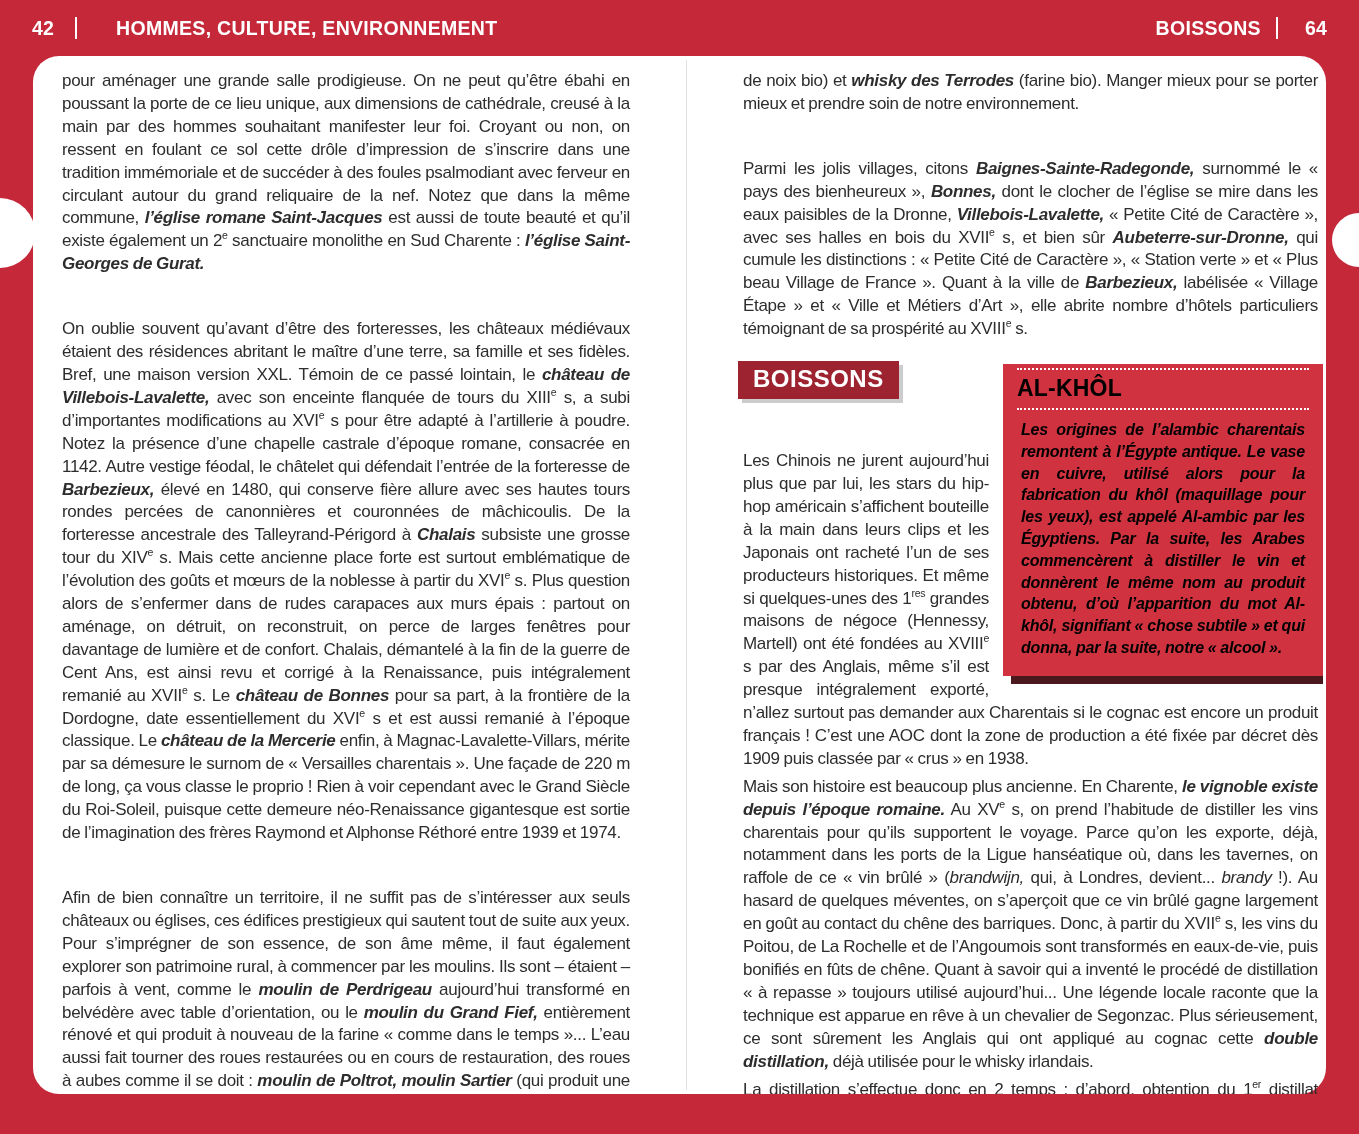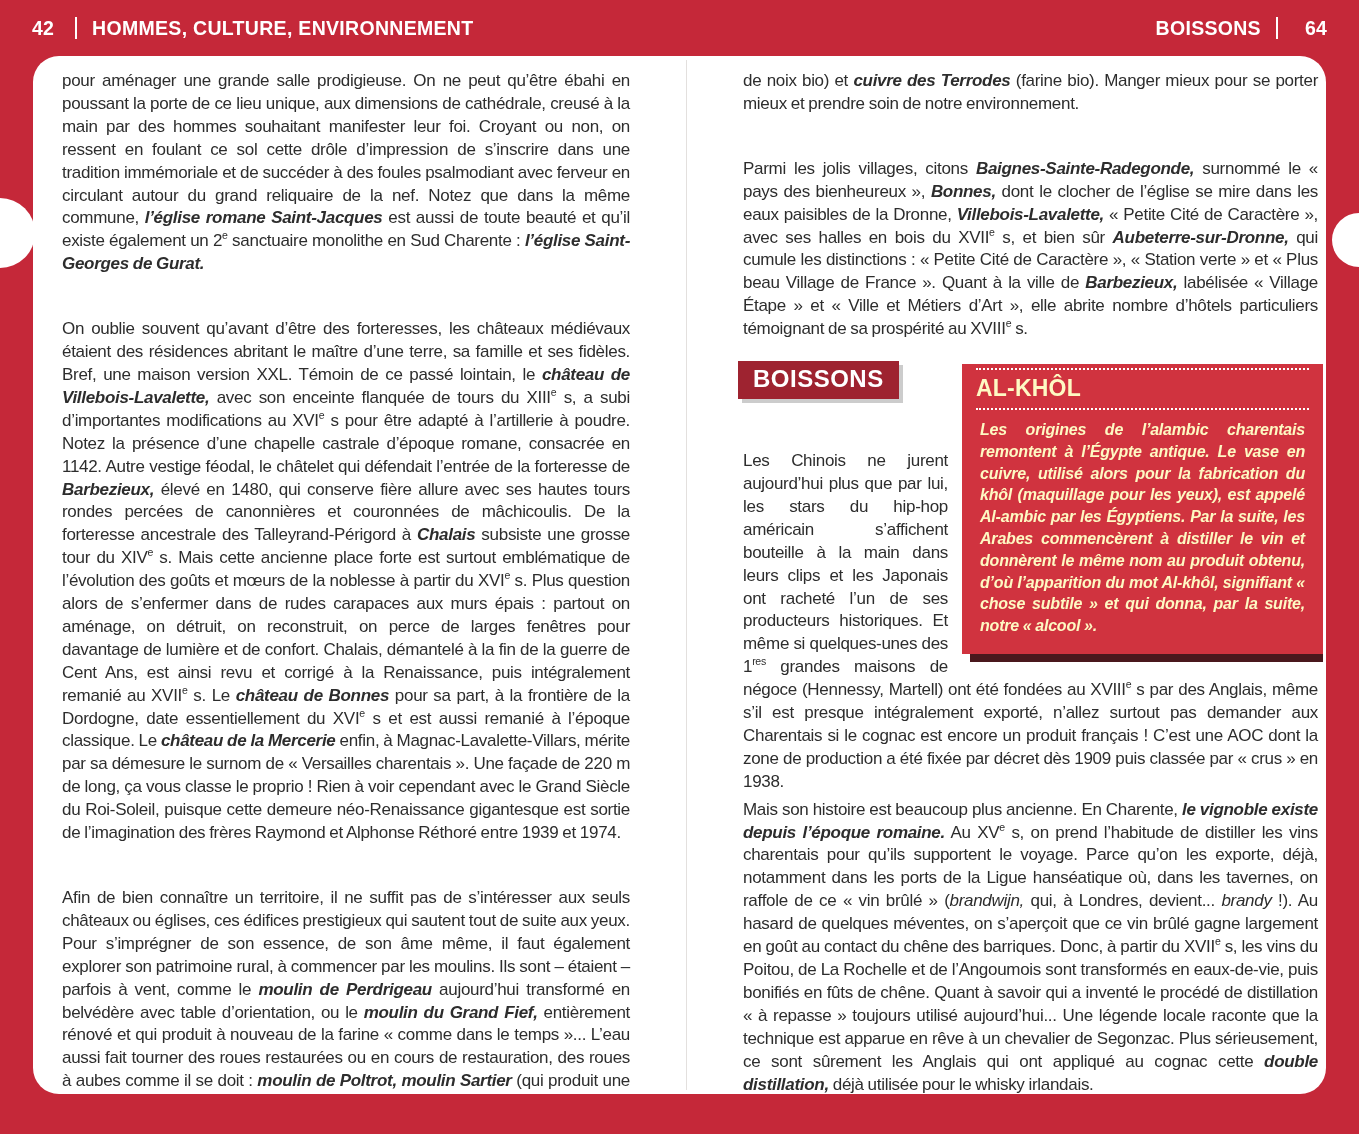--- a/index.html
+++ b/index.html
@@ -24,21 +24,21 @@
   .topbar{
     position:absolute;top:0;left:0;right:0;height:56px;
     display:flex;align-items:center;justify-content:space-between;
     padding:0 32px;box-sizing:border-box;color:#fff;
   }
   .hgroup{display:flex;align-items:center;}
   .hnum{font-weight:bold;font-size:19.5px;letter-spacing:0.2px;}
   .hdiv{width:2px;height:22px;background:#fff;}
   .hgroup.left .hdiv{margin:0 15px 0 21px;}
   .hgroup.right .hdiv{margin:0 27px 0 15px;}
-  .htitle{font-weight:bold;font-size:19.5px;letter-spacing:0.3px;}
+  .htitle{font-weight:bold;font-size:19.5px;letter-spacing:0.3px;margin-left:24px;}
   .bottombar{position:absolute;left:0;right:0;bottom:0;height:40px;}
 
   
   .cols{
     position:absolute;left:33px;right:33px;top:56px;bottom:40px;
     padding:9px 0 0 24px;box-sizing:border-box;
     display:flex;overflow:hidden;
   }
   .col-left{width:578px;flex:none;overflow:hidden;}
   .col-right{width:585px;flex:none;margin-left:103px;overflow:hidden;}
@@ -54,22 +54,22 @@
   h2.red-heading{
     margin:11px 0 5px;color:#ffffff;font-size:22.5px;font-weight:bold;letter-spacing:-0.2px;
   }
   .banner{
     display:inline-block;background:#9e2330;color:#fff;font-weight:bold;
     font-size:24px;letter-spacing:0.5px;padding:4px 15px 6px;
     box-shadow:4px 4px 0 #cccccc;margin:15px 0 9px;
   }
   
   .khol-box{
-    float:right;width:361px;margin:18px 0 12px 14px;
-    background:#d0333f;color:#fef9c3;box-shadow:8px 8px 0 #4a181d;
+    float:right;width:320px;margin:18px 0 12px 14px;
+    background:#d0333f;color:#000000;box-shadow:8px 8px 0 #4a181d;
     padding:4px 14px 13px;box-sizing:border-box;
   }
   .khol-title{
     font-weight:bold;font-size:23px;letter-spacing:0.2px;
     border-top:2px dotted #fff;border-bottom:2px dotted #fff;
     padding:5px 0 6px;margin:0 0 9px;
   }
   .khol-body{
     margin:4px;font-size:16px;line-height:21.8px;text-align:justify;
     letter-spacing:-0.2px;word-spacing:-0.5px;
@@ -105,21 +105,21 @@
       <p class="body">pour aménager une grande salle prodigieuse. On ne peut qu’être ébahi en poussant la porte de ce lieu unique, aux dimensions de cathédrale, creusé à la main par des hommes souhaitant manifester leur foi. Croyant ou non, on ressent en foulant ce sol cette drôle d’impression de s’inscrire dans une tradition immémoriale et de succéder à des foules psalmodiant avec ferveur en circulant autour du grand reliquaire de la nef. Notez que dans la même commune, <span class="st-bi">l’église romane Saint-Jacques</span> est aussi de toute beauté et qu’il existe également un 2<sup>e</sup> sanctuaire monolithe en Sud Charente : <span class="st-bi">l’église Saint-Georges de Gurat.</span></p>
 
       <h2 class="red-heading">Demeures seigneuriales</h2>
       <p class="body">On oublie souvent qu’avant d’être des forteresses, les châteaux médiévaux étaient des résidences abritant le maître d’une terre, sa famille et ses fidèles. Bref, une maison version XXL. Témoin de ce passé lointain, le <span class="st-bi">château de Villebois-Lavalette,</span> avec son enceinte flanquée de tours du XIII<sup>e</sup> s, a subi d’importantes modifications au XVI<sup>e</sup> s pour être adapté à l’artillerie à poudre. Notez la présence d’une chapelle castrale d’époque romane, consacrée en 1142. Autre vestige féodal, le châtelet qui défendait l’entrée de la forteresse de <span class="st-bi">Barbezieux,</span> élevé en 1480, qui conserve fière allure avec ses hautes tours rondes percées de canonnières et couronnées de mâchicoulis. De la forteresse ancestrale des Talleyrand-Périgord à <span class="st-bi">Chalais</span> subsiste une grosse tour du XIV<sup>e</sup> s. Mais cette ancienne place forte est surtout emblématique de l’évolution des goûts et mœurs de la noblesse à partir du XVI<sup>e</sup> s. Plus question alors de s’enfermer dans de rudes carapaces aux murs épais : partout on aménage, on détruit, on reconstruit, on perce de larges fenêtres pour davantage de lumière et de confort. Chalais, démantelé à la fin de la guerre de Cent Ans, est ainsi revu et corrigé à la Renaissance, puis intégralement remanié au XVII<sup>e</sup> s. Le <span class="st-bi">château de Bonnes</span> pour sa part, à la frontière de la Dordogne, date essentiellement du XVI<sup>e</sup> s et est aussi remanié à l’époque classique. Le <span class="st-bi">château de la Mercerie</span> enfin, à Magnac-Lavalette-Villars, mérite par sa démesure le surnom de « Versailles charentais ». Une façade de 220 m de long, ça vous classe le proprio ! Rien à voir cependant avec le Grand Siècle du Roi-Soleil, puisque cette demeure néo-Renaissance gigantesque est sortie de l’imagination des frères Raymond et Alphonse Réthoré entre 1939 et 1974.</p>
 
       <h2 class="red-heading">Le réveil des antique</h2>
       <p class="body">Afin de bien connaître un territoire, il ne suffit pas de s’intéresser aux seuls châteaux ou églises, ces édifices prestigieux qui sautent tout de suite aux yeux. Pour s’imprégner de son essence, de son âme même, il faut également explorer son patrimoine rural, à commencer par les moulins. Ils sont – étaient – parfois à vent, comme le <span class="st-bi">moulin de Perdrigeau</span> aujourd’hui transformé en belvédère avec table d’orientation, ou le <span class="st-bi">moulin du Grand Fief,</span> entièrement rénové et qui produit à nouveau de la farine « comme dans le temps »... L’eau aussi fait tourner des roues restaurées ou en cours de restauration, des roues à aubes comme il se doit : <span class="st-bi">moulin de Poltrot, moulin Sartier</span> (qui produit une farine et une huile</p>
     </div>
 
     <div class="col-right">
-      <p class="body">de noix bio) et <span class="st-bi">cuivre des Terrodes</span> (farine bio). Manger mieux pour se porter mieux et prendre soin de notre environnement.</p>
+      <p class="body">de noix bio) et <span class="st-bi">whisky des Terrodes</span> (farine bio). Manger mieux pour se porter mieux et prendre soin de notre environnement.</p>
 
       <h2 class="red-heading">Au fil des rues</h2>
       <p class="body">Parmi les jolis villages, citons <span class="st-bi">Baignes-Sainte-Radegonde,</span> surnommé le « pays des bienheureux », <span class="st-bi">Bonnes,</span> dont le clocher de l’église se mire dans les eaux paisibles de la Dronne, <span class="st-bi">Villebois-Lavalette,</span> « Petite Cité de Caractère », avec ses halles en bois du XVII<sup>e</sup> s, et bien sûr <span class="st-bi">Aubeterre-sur-Dronne,</span> qui cumule les distinctions : « Petite Cité de Caractère », « Station verte » et « Plus beau Village de France ». Quant à la ville de <span class="st-bi">Barbezieux,</span> labélisée « Village Étape » et « Ville et Métiers d’Art », elle abrite nombre d’hôtels particuliers témoignant de sa prospérité au XVIII<sup>e</sup> s.</p>
 
       <section>
         <aside class="khol-box">
           <h3 class="khol-title">AL-KHÔL</h3>
           <p class="khol-body"><span class="st-bi">Les origines de l’alambic charentais remontent à l’Égypte antique. Le vase en cuivre, utilisé alors pour la fabrication du khôl (maquillage pour les yeux), est appelé Al-ambic par les Égyptiens. Par la suite, les Arabes commencèrent à distiller le vin et donnèrent le même nom au produit obtenu, d’où l’apparition du mot Al-khôl, signifiant « chose subtile » et qui donna, par la suite, notre « alcool ».</span></p>
         </aside>
 

